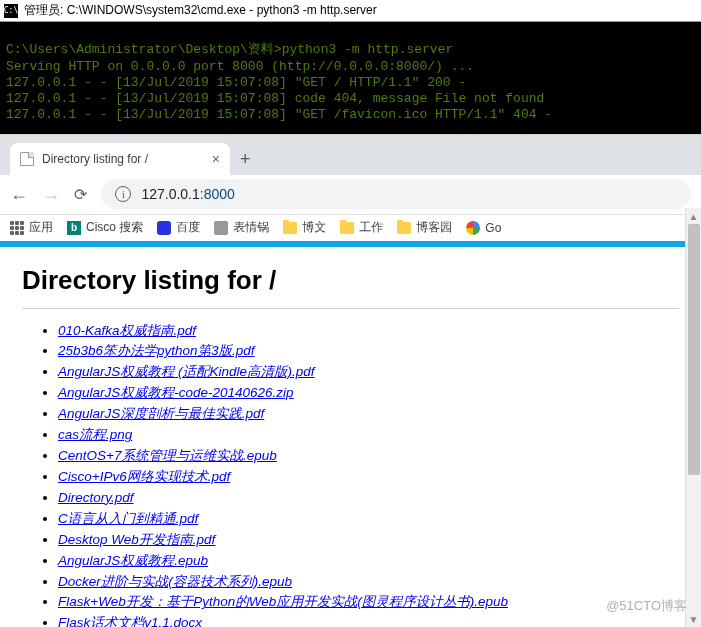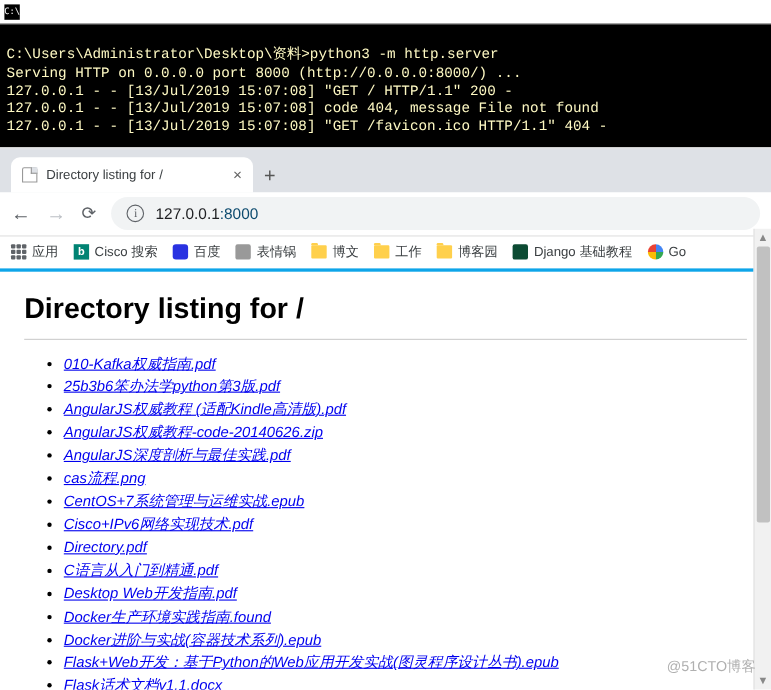--- a/index.html
+++ b/index.html
@@ -2,40 +2,40 @@
 <html><head>
   <meta charset="utf-8">
   <style>
     * { margin: 0; padding: 0; box-sizing: border-box; }
     body { font-family: "Segoe UI", Tahoma, sans-serif; width: 701px; height: 627px; overflow: hidden; background: #fff; position: relative; }
 
     
     .terminal { background: #000; color: #c0c0c0; }
     .terminal-titlebar { background: #fff; color: #000; height: 22px; display: flex; align-items: center; padding: 0 4px; font-size: 12px; border-bottom: 1px solid #999; }
     .terminal-icon { width: 14px; height: 14px; background: #000; margin-right: 6px; display: inline-flex; align-items: center; justify-content: center; color: #fff; font-size: 8px; font-family: monospace; }
-    .terminal-body { padding: 4px 6px 10px; font-family: "Consolas", "Courier New", monospace; font-size: 13px; line-height: 1.25; white-space: pre; color: #fef9c3; }
+    .terminal-body { padding: 4px 6px 10px; font-family: "Consolas", "Courier New", monospace; font-size: 13px; line-height: 1.25; white-space: pre; color: #4d7c0f; }
 
     
     .browser { background: #fff; border-top: 1px solid #ccc; }
     .tab-bar { background: #dee1e6; height: 40px; display: flex; align-items: flex-end; padding: 6px 10px 0; }
     .tab { background: #fff; border-radius: 8px 8px 0 0; height: 32px; display: flex; align-items: center; padding: 0 10px; min-width: 220px; font-size: 12px; color: #3c4043; gap: 8px; }
     .tab .page-icon { width: 14px; height: 14px; border: 1px solid #999; border-radius: 2px 2px 0 0; background: #fff; position: relative; }
     .tab .page-icon::after { content: ''; position: absolute; top: -1px; right: -1px; width: 5px; height: 5px; background: #dee1e6; border-bottom: 1px solid #999; border-left: 1px solid #999; }
     .tab-close { margin-left: auto; color: #666; font-size: 14px; }
     .new-tab { color: #555; font-size: 18px; padding: 0 10px; height: 30px; display: flex; align-items: center; }
 
     .nav-bar { height: 40px; display: flex; align-items: center; padding: 0 10px; gap: 14px; border-bottom: 1px solid #e0e0e0; background: #fff; }
     .nav-arrow { color: #5f6368; font-size: 18px; }
     .nav-arrow.disabled { color: #bdc1c6; }
     .reload-icon { color: #5f6368; font-size: 16px; }
     .address-bar { flex: 1; background: #f1f3f4; border-radius: 16px; height: 30px; display: flex; align-items: center; padding: 0 14px; font-size: 14px; color: #202124; gap: 10px; }
     .info-icon { width: 16px; height: 16px; border: 1.5px solid #5f6368; border-radius: 50%; display: flex; align-items: center; justify-content: center; font-size: 11px; color: #5f6368; font-family: serif; }
     .url-port { color: #0c4a6e; }
 
-    .bookmarks-bar { height: 32px; display: flex; align-items: center; padding: 0 10px; gap: 14px; border-bottom: 3px solid #0ea5e9; font-size: 12px; color: #3c4043; overflow: hidden; }
+    .bookmarks-bar { height: 32px; display: flex; align-items: center; padding: 0 10px; gap: 14px; border-bottom: 6px solid #0ea5e9; font-size: 12px; color: #3c4043; overflow: hidden; }
     .bookmarks-bar .bm { display: flex; align-items: center; gap: 5px; white-space: nowrap; }
     .apps-icon { width: 14px; height: 14px; display: grid; grid-template-columns: repeat(3, 1fr); gap: 1px; }
     .apps-icon span { background: #5f6368; border-radius: 1px; }
     .bing-icon { width: 14px; height: 14px; background: #008373; color: #fff; font-size: 10px; font-weight: bold; display: flex; align-items: center; justify-content: center; }
     .folder-icon { width: 14px; height: 12px; background: #ffd04c; border-radius: 1px; position: relative; }
     .folder-icon::before { content: ''; position: absolute; top: -2px; left: 0; width: 6px; height: 2px; background: #ffd04c; border-radius: 1px 1px 0 0; }
     .baidu-icon { width: 14px; height: 14px; background: #2932e1; border-radius: 3px; }
     .favicon { width: 14px; height: 14px; background: #999; border-radius: 2px; }
     .dj-icon { width: 14px; height: 14px; background: #0c4b33; border-radius: 2px; }
     .go-icon { width: 14px; height: 14px; border-radius: 50%; background: conic-gradient(#4285f4 0 90deg, #34a853 90deg 180deg, #fbbc05 180deg 270deg, #ea4335 270deg 360deg); }
@@ -52,20 +52,21 @@
     .scrollbar { position: absolute; right: 0; top: 208px; width: 16px; bottom: 0; background: #f1f1f1; border-left: 1px solid #e0e0e0; display: flex; flex-direction: column; align-items: center; }
     .sb-btn { width: 100%; height: 16px; display: flex; align-items: center; justify-content: center; color: #888; font-size: 10px; }
     .sb-thumb { width: 12px; background: #c1c1c1; border-radius: 2px; height: 60%; margin-top: 0; }
   </style>
 </head>
 <body>
 
 <div class="terminal">
   <div class="terminal-titlebar">
     <span class="terminal-icon">C:\</span>
+    <span>管理员: C:\WINDOWS\system32\cmd.exe - python3  -m http.server</span>
   </div>
   <div class="terminal-body" id="term-body">
 C:\Users\Administrator\Desktop\资料&gt;python3 -m http.server
 Serving HTTP on 0.0.0.0 port 8000 (http://0.0.0.0:8000/) ...
 127.0.0.1 - - [13/Jul/2019 15:07:08] "GET / HTTP/1.1" 200 -
 127.0.0.1 - - [13/Jul/2019 15:07:08] code 404, message File not found
 127.0.0.1 - - [13/Jul/2019 15:07:08] "GET /favicon.ico HTTP/1.1" 404 -</div>
 </div>
 
 <div class="browser">
@@ -123,45 +124,41 @@
     </div>
     <div class="bm">
       <span class="folder-icon"></span>
       <span>工作</span>
     </div>
     <div class="bm">
       <span class="folder-icon"></span>
       <span>博客园</span>
     </div>
     <div class="bm">
-      <span class="dj-icon"></span>
-      <span>Django 基础教程</span>
-    </div>
-    <div class="bm">
       <span class="go-icon"></span>
       <span>Go</span>
     </div>
   </div>
 
   <div class="page">
     <h1>Directory listing for /</h1>
     <hr>
     <ul id="file-list">
         <li><a href="#">010-Kafka权威指南.pdf</a></li>
         <li><a href="#">25b3b6笨办法学python第3版.pdf</a></li>
         <li><a href="#">AngularJS权威教程 (适配Kindle高清版).pdf</a></li>
         <li><a href="#">AngularJS权威教程-code-20140626.zip</a></li>
         <li><a href="#">AngularJS深度剖析与最佳实践.pdf</a></li>
         <li><a href="#">cas流程.png</a></li>
         <li><a href="#">CentOS+7系统管理与运维实战.epub</a></li>
         <li><a href="#">Cisco+IPv6网络实现技术.pdf</a></li>
         <li><a href="#">Directory.pdf</a></li>
         <li><a href="#">C语言从入门到精通.pdf</a></li>
         <li><a href="#">Desktop Web开发指南.pdf</a></li>
-        <li><a href="#">Docker生产环境实践指南.found</a></li>
+        <li><a href="#">AngularJS权威教程.epub</a></li>
         <li><a href="#">Docker进阶与实战(容器技术系列).epub</a></li>
         <li><a href="#">Flask+Web开发：基于Python的Web应用开发实战(图灵程序设计丛书).epub</a></li>
         <li><a href="#">Flask话术文档v1.1.docx</a></li>
       </ul>
   </div>
 </div>
 
 <div class="scrollbar">
   <div class="sb-btn">▲</div>
   <div class="sb-thumb"></div>

